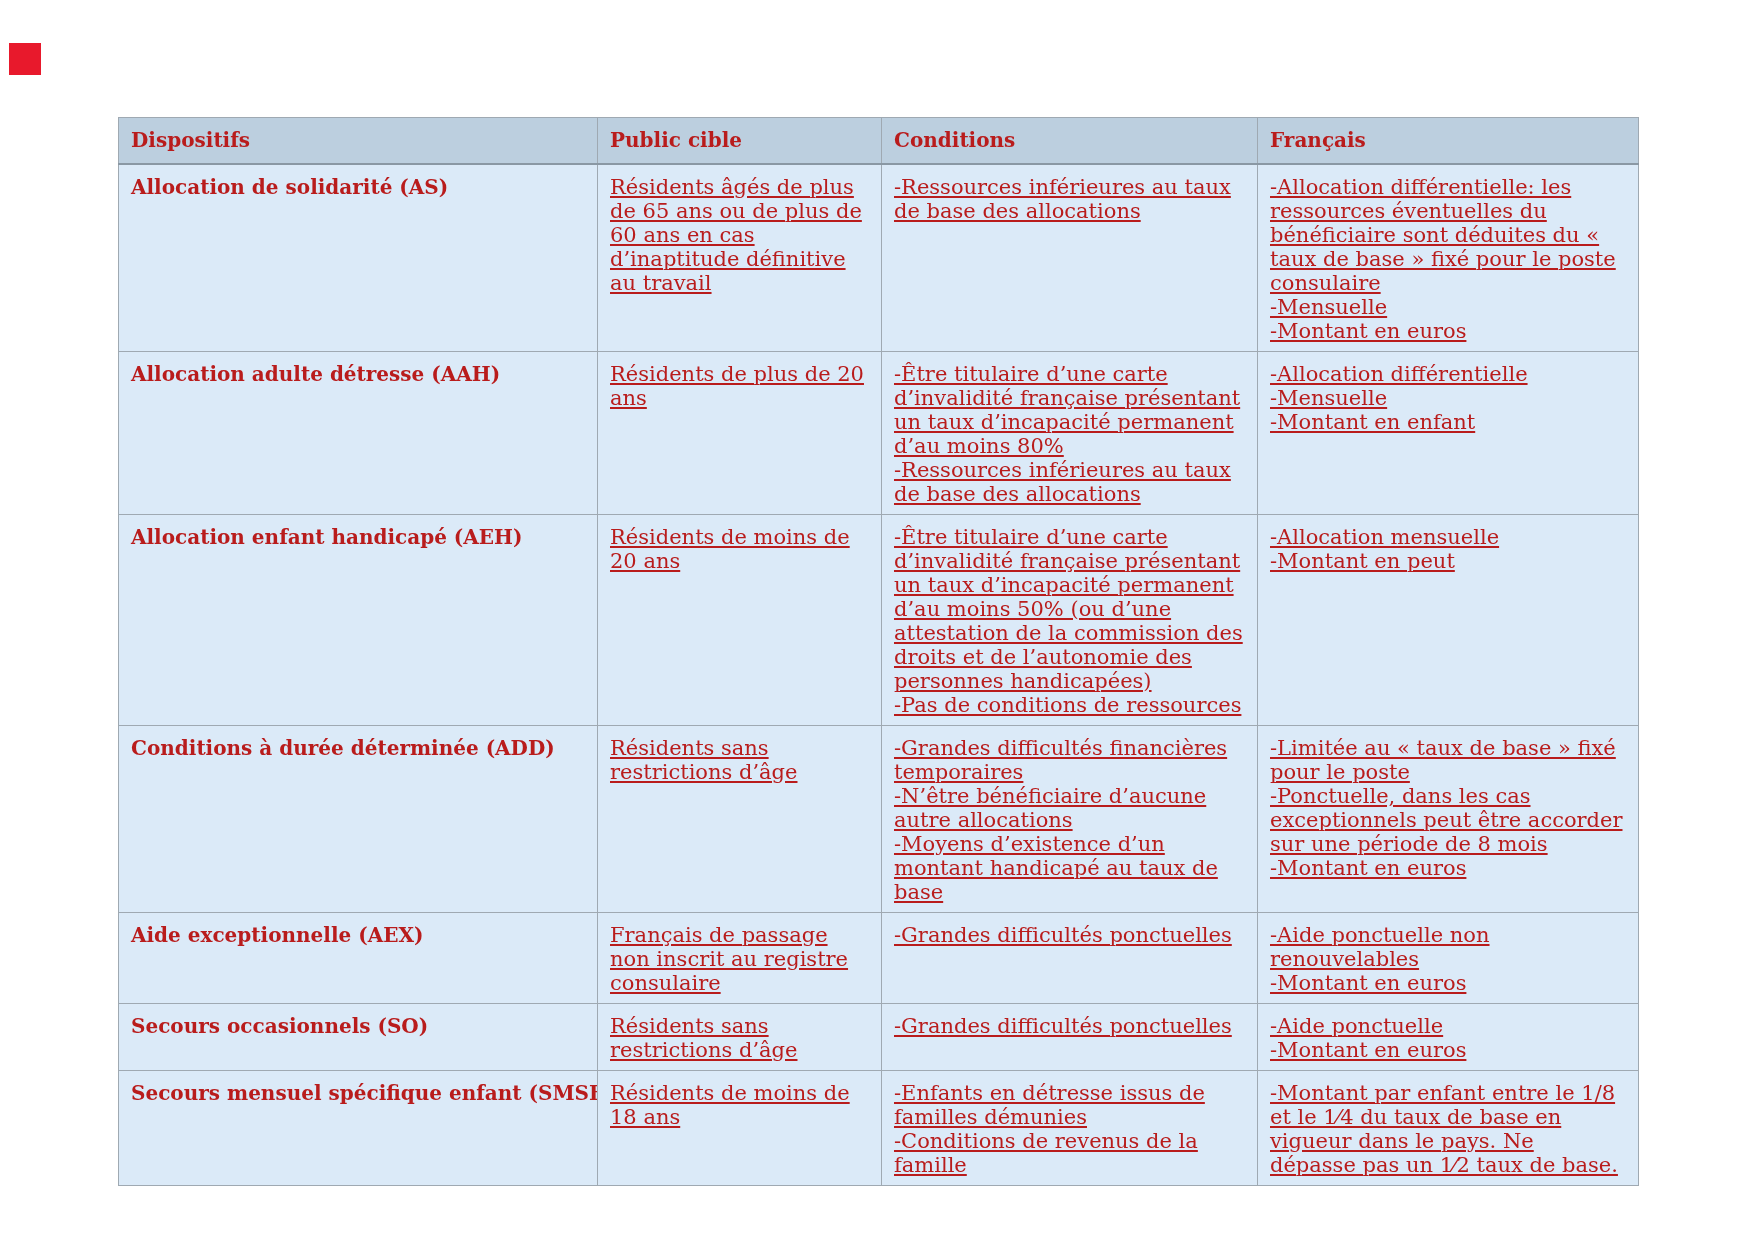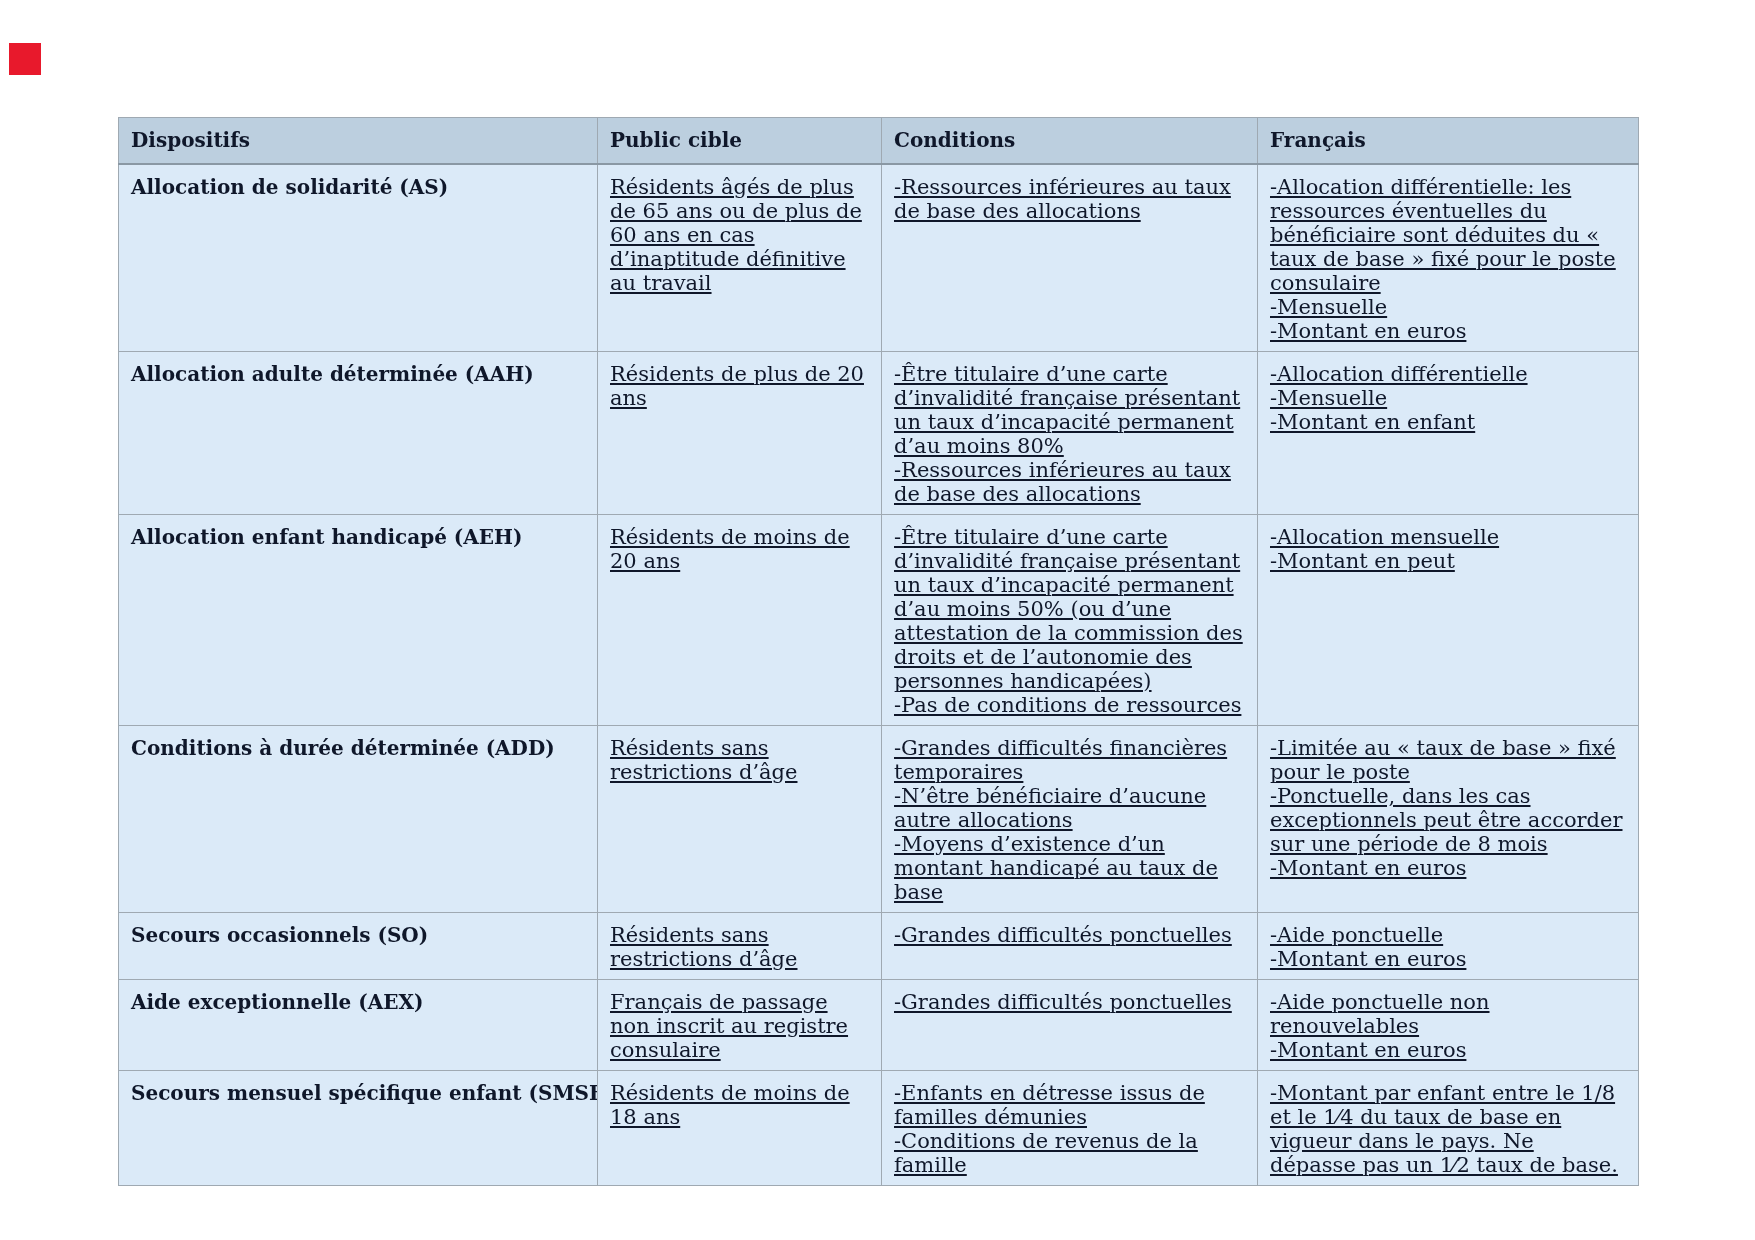--- a/index.html
+++ b/index.html
@@ -3,21 +3,21 @@
 <meta charset="utf-8">
 <style>
   html, body { margin: 0; padding: 0; background: #ffffff; }
   .page {
     position: relative;
     width: 1755px;
     height: 1240px;
     background: #ffffff;
     overflow: hidden;
     font-family: "DejaVu Serif", "Liberation Serif", serif;
-    color: #0f172a;
+    color: #b91c1c;
   }
   .red-marker {
     position: absolute;
     left: 9px;
     top: 43px;
     width: 32px;
     height: 32px;
     background: #e8192c;
   }
   table.benefits {
@@ -97,21 +97,21 @@
         <td>
             <div class="cell-text">-Ressources inférieures au taux de base des allocations</div>
           </td>
         <td>
             <div class="cell-text">-Allocation différentielle: les ressources éventuelles du bénéficiaire sont déduites du «  taux de base  » fixé pour le poste consulaire
 -Mensuelle
 -Montant en euros</div>
           </td>
       </tr>
       <tr>
-        <td class="disp">Allocation adulte déterminée (AAH)</td>
+        <td class="disp">Allocation adulte détresse (AAH)</td>
         <td>
             <div class="cell-text">Résidents de plus de 20 ans</div>
           </td>
         <td>
             <div class="cell-text">-Être titulaire d’une carte d’invalidité française présentant un taux d’incapacité permanent d’au moins 80%
 -Ressources inférieures au taux de base des allocations</div>
           </td>
         <td>
             <div class="cell-text">-Allocation différentielle
 -Mensuelle
@@ -142,42 +142,42 @@
 -N’être bénéficiaire d’aucune autre allocations
 -Moyens d’existence d’un montant handicapé au taux de base</div>
           </td>
         <td>
             <div class="cell-text">-Limitée au «  taux de base  » fixé pour le poste
 -Ponctuelle, dans les cas exceptionnels peut être accorder sur une période de 8 mois
 -Montant en euros</div>
           </td>
       </tr>
       <tr>
+        <td class="disp">Aide exceptionnelle (AEX)</td>
+        <td>
+            <div class="cell-text">Français de passage non inscrit au registre consulaire</div>
+          </td>
+        <td>
+            <div class="cell-text">-Grandes difficultés ponctuelles</div>
+          </td>
+        <td>
+            <div class="cell-text">-Aide ponctuelle non renouvelables
+-Montant en euros</div>
+          </td>
+      </tr>
+      <tr>
         <td class="disp">Secours occasionnels (SO)</td>
         <td>
             <div class="cell-text">Résidents sans restrictions d’âge</div>
           </td>
         <td>
             <div class="cell-text">-Grandes difficultés ponctuelles</div>
           </td>
         <td>
             <div class="cell-text">-Aide ponctuelle
--Montant en euros</div>
-          </td>
-      </tr>
-      <tr>
-        <td class="disp">Aide exceptionnelle (AEX)</td>
-        <td>
-            <div class="cell-text">Français de passage non inscrit au registre consulaire</div>
-          </td>
-        <td>
-            <div class="cell-text">-Grandes difficultés ponctuelles</div>
-          </td>
-        <td>
-            <div class="cell-text">-Aide ponctuelle non renouvelables
 -Montant en euros</div>
           </td>
       </tr>
       <tr>
         <td class="disp">Secours mensuel spécifique enfant (SMSE)</td>
         <td>
             <div class="cell-text">Résidents de moins de 18 ans</div>
           </td>
         <td>
             <div class="cell-text">-Enfants en détresse issus de familles démunies

